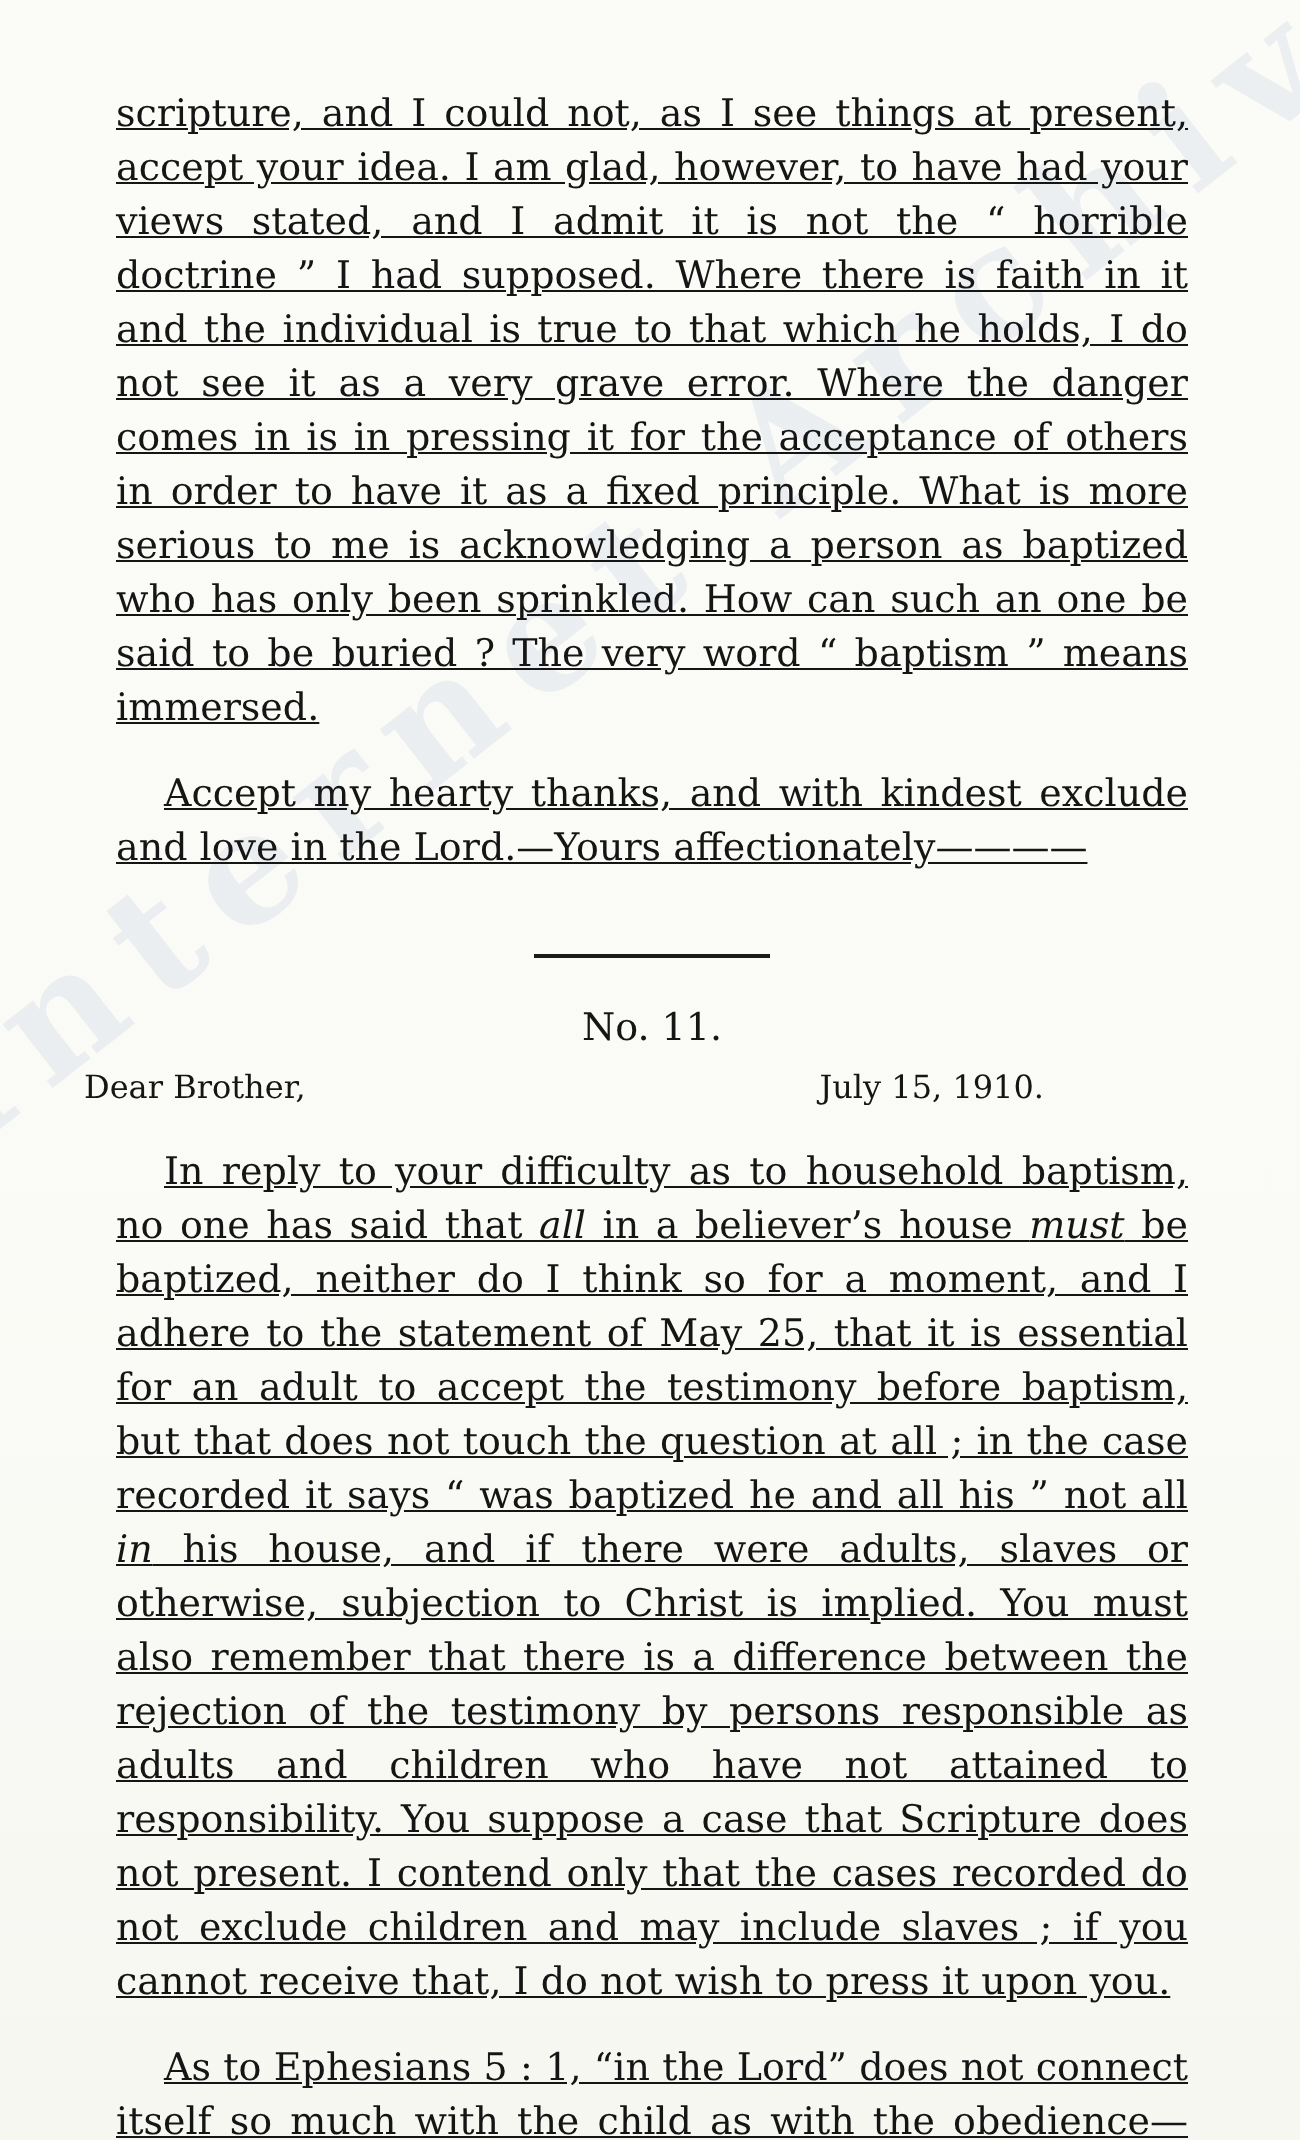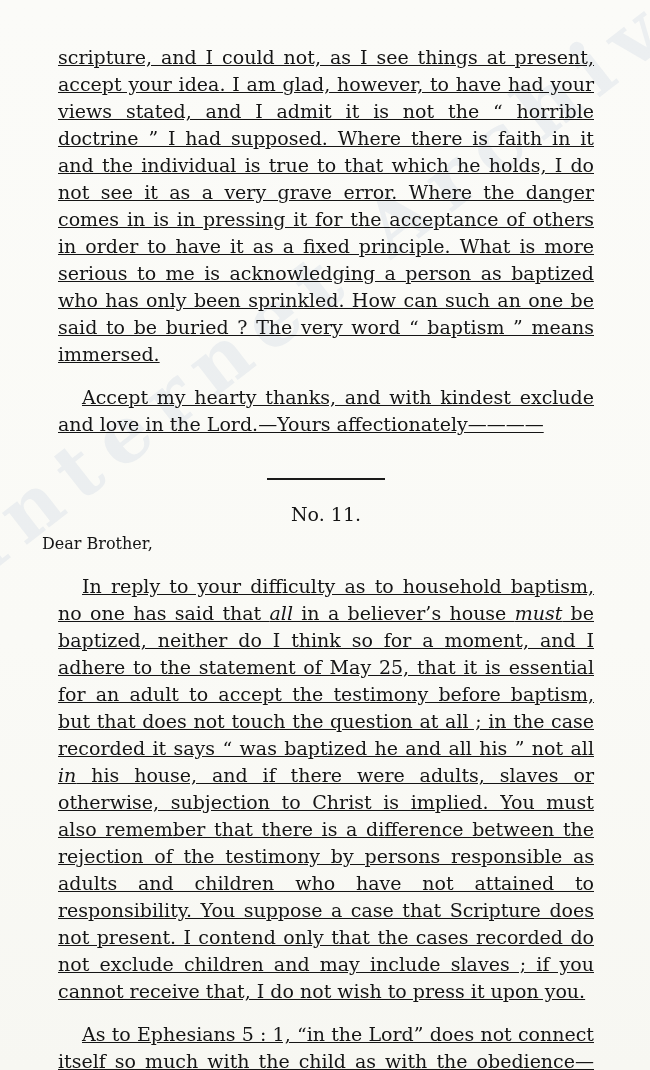--- a/index.html
+++ b/index.html
@@ -109,20 +109,21 @@
     <p class="indent">Accept my hearty thanks, and with kindest exclude and love in the Lord.—Yours affectionately————</p>
 
     <div class="divider-wrap">
       <span class="divider"></span>
     </div>
 
     <div class="letter-heading">No. 11.</div>
 
     <div class="salutation-row">
       <span>Dear Brother,</span>
+      <span class="date">July 15, 1910.</span>
     </div>
 
     <p class="indent">
       <span>In reply to your difficulty as to household baptism, no one has said that </span><em>all</em><span> in a believer’s house </span><em>must</em><span> be baptized, neither do I think so for a moment, and I adhere to the statement of May 25, that it is essential for an adult to accept the testimony before baptism, but that does not touch the question at all ; in the case recorded it says “ was baptized he and all his ” not all </span><em>in</em><span> his house, and if there were adults, slaves or otherwise,  subjection to Christ is implied.  You must also remember that there is a difference between the rejection of the testimony by persons responsible as adults and children who have not attained to responsibility.  You suppose a case that Scripture does not present.  I contend only that the cases recorded do not exclude children and may include slaves ; if you cannot receive that, I do not wish to press it upon you.</span>
     </p>
 
     <p class="indent">As to Ephesians 5 : 1, “in the Lord” does not connect itself so much with the child as with the obedience—the obedience is in the Lord.  The children of Christian parents are to be brought up in the</p>
 
   </div>
 

